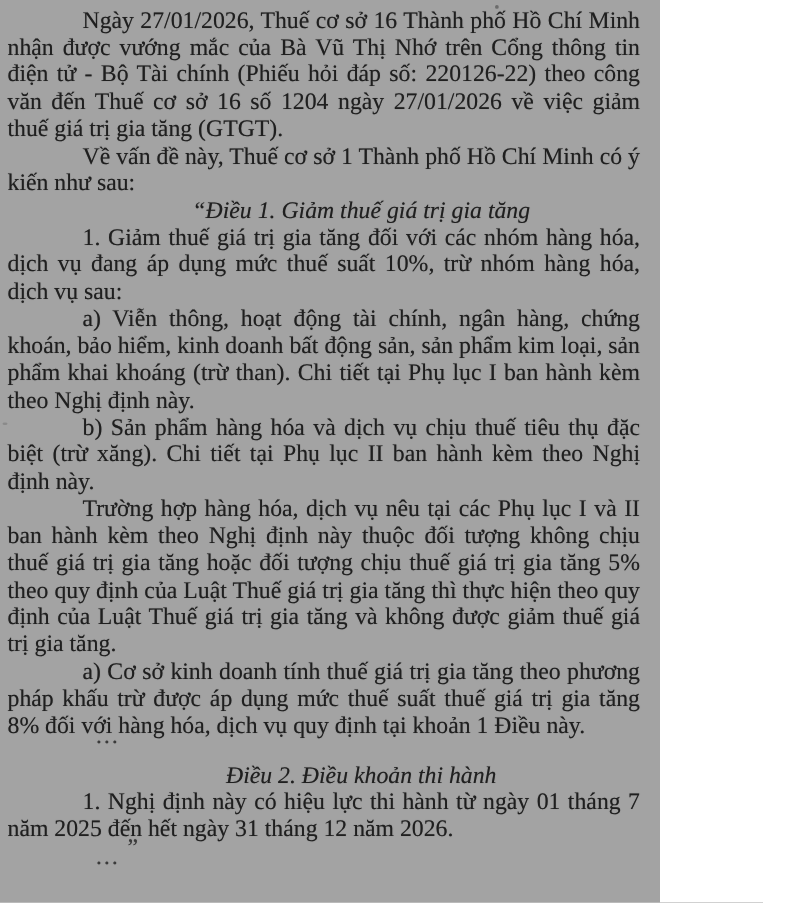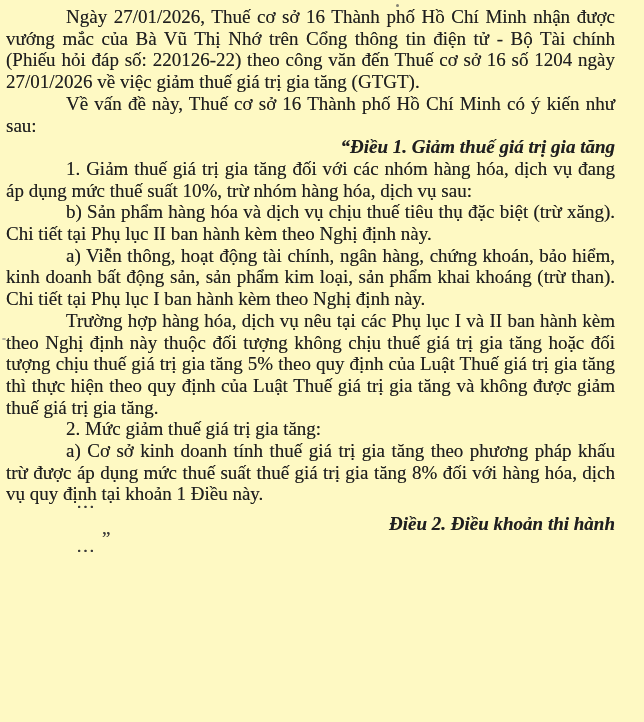--- a/index.html
+++ b/index.html
@@ -3,49 +3,49 @@
 <meta charset="utf-8">
 <style>
   html, body { margin: 0; padding: 0; }
   body {
     width: 644px; height: 722px;
     background: #ffffff;
     font-family: "Liberation Serif", "DejaVu Serif", serif;
   }
   .page {
     position: relative;
-    width: 644px; height: 722px;
+    width: 528px; height: 722px;
     box-sizing: border-box;
-    background: #fef9c3;
+    background: #a3a3a3;
     color: #1f1f1f;
-    padding: 6px 29px 0 6px;
+    padding: 6px 16px 0 6px;
     overflow: hidden;
     font-size: 19px;
     line-height: 21.7px;
   }
   .para {
     margin: 0;
     text-align: justify;
     text-indent: 60px;
     text-shadow: 0 0 0.6px rgba(35,35,35,0.55);
   }
   .q-head {
-    font-weight: bold;
+    font-weight: normal;
     font-style: italic;
-    text-align: right;
+    text-align: center;
   }
   .q-body { }
   .dots {
     text-align: left;
     text-indent: 70px;
     letter-spacing: 2px;
     color: #3a3a3a;
   }
   .dots-mid { margin-top: -14px; }
-  .head2 { }
+  .head2 { margin-top: 10px; }
   .raised {
     position: relative;
     top: -7px;
     margin-left: 5px;
     letter-spacing: 0;
   }
   .artifact {
     position: absolute;
     top: 4px; left: 396px;
     width: 3px; height: 3px;
@@ -64,37 +64,37 @@
 </style>
 </head>
 <body>
 
 <div class="page">
   <span class="artifact"></span>
   <span class="artifact2"></span>
 
   <p class="para">Ngày 27/01/2026, Thuế cơ sở 16 Thành phố Hồ Chí Minh nhận được vướng mắc của Bà Vũ Thị Nhớ trên Cổng thông tin điện tử - Bộ Tài chính (Phiếu hỏi đáp số: 220126-22) theo công văn đến Thuế cơ sở 16 số 1204 ngày 27/01/2026 về việc giảm thuế giá trị gia tăng (GTGT).</p>
 
-  <p class="para">Về vấn đề này, Thuế cơ sở 16 Thành phố Hồ Chí Minh có ý kiến như sau:</p>
+  <p class="para">Về vấn đề này, Thuế cơ sở 1 Thành phố Hồ Chí Minh có ý kiến như sau:</p>
 
 
   <p class="para q-head">“Điều 1. Giảm thuế giá trị gia tăng</p>
 
   <p class="para q-body">1. Giảm thuế giá trị gia tăng đối với các nhóm hàng hóa, dịch vụ đang áp dụng mức thuế suất 10%, trừ nhóm hàng hóa, dịch vụ sau:</p>
 
+  <p class="para q-body">a) Viễn thông, hoạt động tài chính, ngân hàng, chứng khoán, bảo hiểm, kinh doanh bất động sản, sản phẩm kim loại, sản phẩm khai khoáng (trừ than). Chi tiết tại Phụ lục I ban hành kèm theo Nghị định này.</p>
+
   <p class="para q-body">b) Sản phẩm hàng hóa và dịch vụ chịu thuế tiêu thụ đặc biệt (trừ xăng). Chi tiết tại Phụ lục II ban hành kèm theo Nghị định này.</p>
-
-  <p class="para q-body">a) Viễn thông, hoạt động tài chính, ngân hàng, chứng khoán, bảo hiểm, kinh doanh bất động sản, sản phẩm kim loại, sản phẩm khai khoáng (trừ than). Chi tiết tại Phụ lục I ban hành kèm theo Nghị định này.</p>
 
 
   <p class="para q-body">Trường hợp hàng hóa, dịch vụ nêu tại các Phụ lục I và II ban hành kèm theo Nghị định này thuộc đối tượng không chịu thuế giá trị gia tăng hoặc đối tượng chịu thuế giá trị gia tăng 5% theo quy định của Luật Thuế giá trị gia tăng thì thực hiện theo quy định của Luật Thuế giá trị gia tăng và không được giảm thuế giá trị gia tăng.</p>
 
-  <p class="para q-body">2. Mức giảm thuế giá trị gia tăng:</p>
 
   <p class="para q-body">a) Cơ sở kinh doanh tính thuế giá trị gia tăng theo phương pháp khấu trừ được áp dụng mức thuế suất thuế giá trị gia tăng 8% đối với hàng hóa, dịch vụ quy định tại khoản 1 Điều này.</p>
 
   <p class="para dots dots-mid">…</p>
 
   <p class="para q-head head2">Điều 2. Điều khoản thi hành</p>
 
+  <p class="para q-body">1. Nghị định này có hiệu lực thi hành từ ngày 01 tháng 7 năm 2025 đến hết ngày 31 tháng 12 năm 2026.</p>
 
   <p class="para dots"><span>…</span><span class="raised">”</span></p>
 </div>
 
 </body></html>

